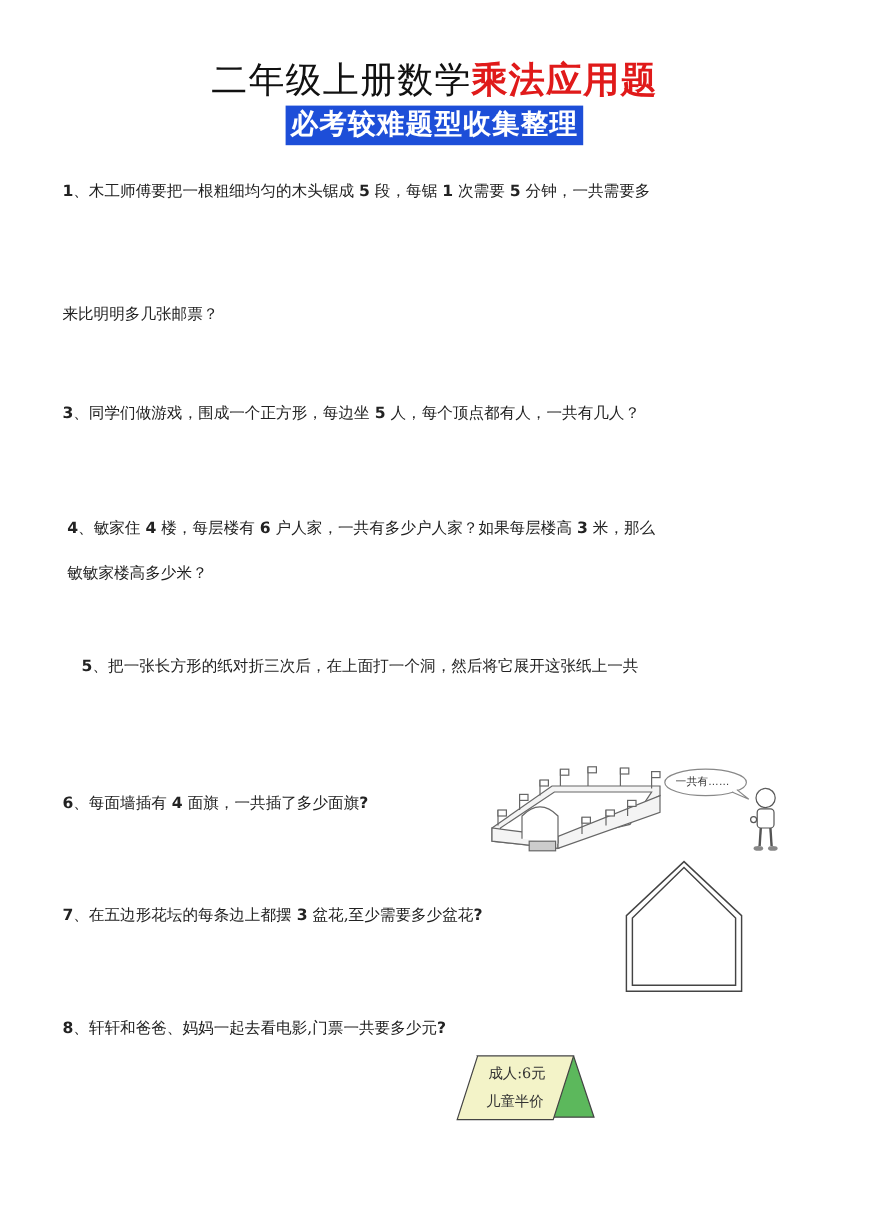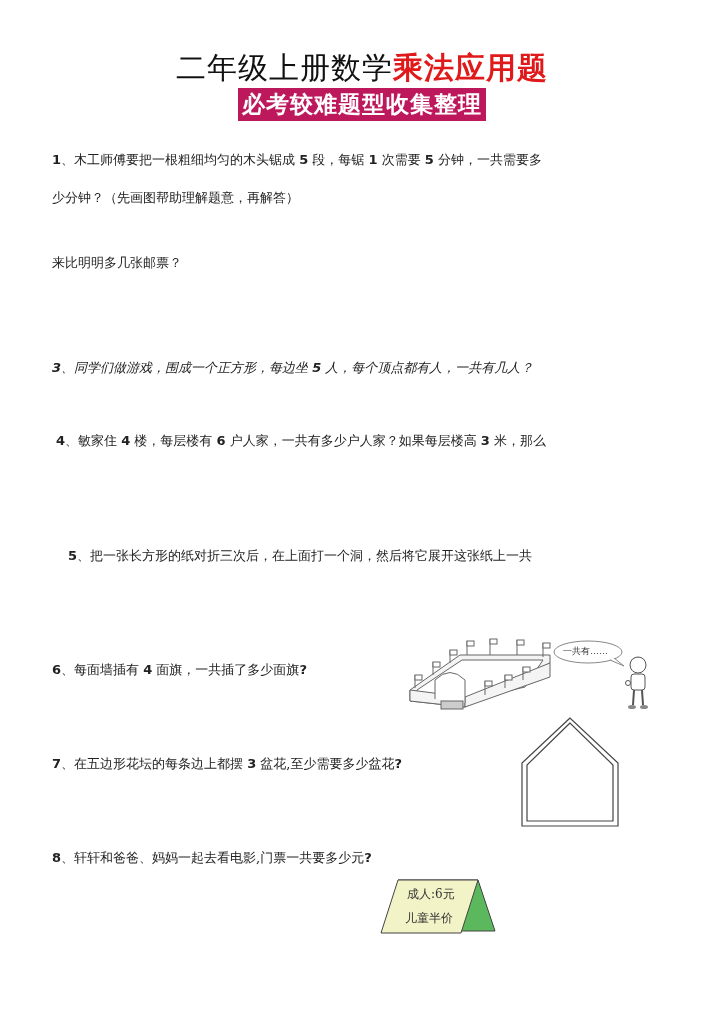--- a/index.html
+++ b/index.html
@@ -3,50 +3,50 @@
 <meta charset="utf-8">
 <style>
   html, body { margin:0; padding:0; background:#ffffff; }
   body { width:724px; height:1024px; position:relative; overflow:hidden;
          font-family:"DejaVu Serif", "Liberation Serif", serif; color:#222; }
   .title { position:absolute; left:0; width:724px; top:48px; text-align:center;
            font-family:"DejaVu Sans", "Liberation Sans", sans-serif; font-size:30px;
            line-height:40px; color:#111; letter-spacing:1px; white-space:nowrap; }
   .title .red { color:#e01a1a; font-weight:bold; }
   .subtitle-wrap { position:absolute; left:0; width:724px; top:88px; text-align:center; }
-  .subtitle { display:inline-block; background:#be185d; color:#fff; font-weight:bold;
+  .subtitle { display:inline-block; background:#1d4ed8; color:#fff; font-weight:bold;
               font-family:"DejaVu Sans", "Liberation Sans", sans-serif; font-size:23px;
               line-height:33px; padding:0 4px; letter-spacing:1px; }
   .q { position:absolute; left:52px; width:640px; font-size:13px; line-height:36px; }
   .q .num, .q b { font-family:"DejaVu Sans", "Liberation Sans", sans-serif; font-weight:bold; }
   .line { white-space:nowrap; }
   svg { position:absolute; }
   .tent-text { position:absolute; font-size:12px; color:#333; }
 </style>
 </head>
 <body>
 
 <div class="title"><span>二年级上册数学</span><span class="red">乘法应用题</span></div>
 <div class="subtitle-wrap"><span class="subtitle">必考较难题型收集整理</span></div>
 
 <div class="q" style="top:142px;">
   <div class="line"><span class="num">1</span><span>、</span><span>木工师傅要把一根粗细均匀的木头锯成 </span><b>5</b><span> 段，每锯 </span><b>1</b><span> 次需要 </span><b>5</b><span> 分钟，一共需要多</span></div>
-  <div class="line" style="margin-top:2px;">少分钟？（先画图帮助理解题意，再解答）</div>
 </div>
 
 <div class="q" style="top:243px; left:56px;">
   <div class="line" style="margin-left:-4px;margin-top:2px;">来比明明多几张邮票？</div>
 </div>
 
-<div class="q" style="top:350px;font-style:italic;">
+<div class="q" style="top:327px;">
   <div class="line"><span class="num">3</span><span>、</span><span>同学们做游戏，围成一个正方形，每边坐 </span><b>5</b><span> 人，每个顶点都有人，一共有几人？</span></div>
 </div>
 
 <div class="q" style="top:423px; left:56px;">
   <div class="line"><span class="num">4</span><span>、</span><span>敏家住 </span><b>4</b><span> 楼，每层楼有 </span><b>6</b><span> 户人家，一共有多少户人家？如果每层楼高 </span><b>3</b><span> 米，那么</span></div>
+  <div class="line" style="margin-top:2px;">敏敏家楼高多少米？</div>
 </div>
 
 <div class="q" style="top:538px; left:68px;">
   <div class="line"><span class="num">5</span><span>、</span><span>把一张长方形的纸对折三次后，在上面打一个洞，然后将它展开这张纸上一共</span></div>
 </div>
 
 <div class="q" style="top:652px;">
   <div class="line"><span class="num">6</span><span>、</span><span>每面墙插有 </span><b>4</b><span> 面旗，一共插了多少面旗</span><b>?</b></div>
 </div>
 

